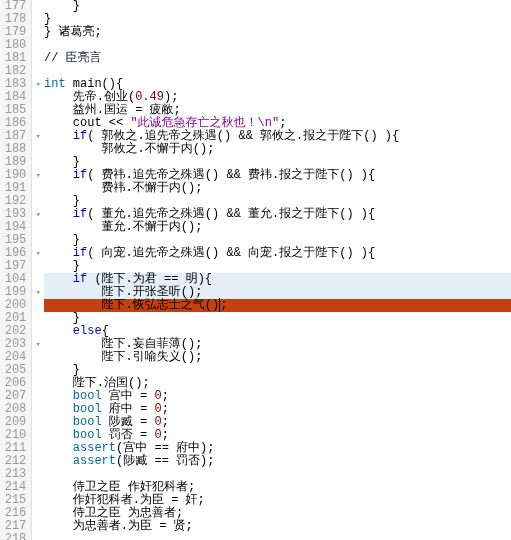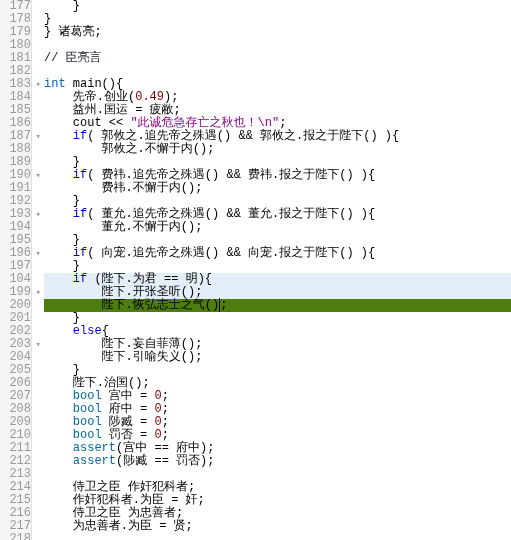--- a/index.html
+++ b/index.html
@@ -1,23 +1,23 @@
 <!DOCTYPE html>
 <html><head>
 <meta charset="utf-8">
 <style>
 *{margin:0;padding:0;box-sizing:border-box}
 body{font-family:Consolas,'Courier New',monospace;font-size:12px;background:#fff;width:511px;height:540px;overflow:hidden;white-space:nowrap}
 .editor{display:flex;height:100%}
-.gutter{background:#f5f5f5;color:#999;text-align:right;padding:0 0;user-select:none;border-right:1px solid #e0e0e0;min-width:32px}
+.gutter{background:#f5f5f5;color:#999;text-align:center;padding:0 0;user-select:none;border-right:1px solid #e0e0e0;min-width:32px}
 .gutter .ln{height:13px;line-height:13px;position:relative}
 .fold{color:#999;font-size:9px;position:absolute;right:-10px;top:1px}
 .code{flex:1;padding-left:12px;position:relative}
 .line{height:13px;line-height:13px;white-space:pre}
-.hl{background:#4d7c0f}
+.hl{background:#c2410c}
 .hl2{background:#e4eef9}
 .kw{color:#0000cc;font-weight:normal}
 .ty{color:#0369a1}
 .cm{color:#0f172a}
 .st{color:#8b008b}
 .nm{color:#800000}
 .fn{color:#0369a1}
 .pn{color:#000}
 .cursor{border-left:1px solid #000}
 </style>

